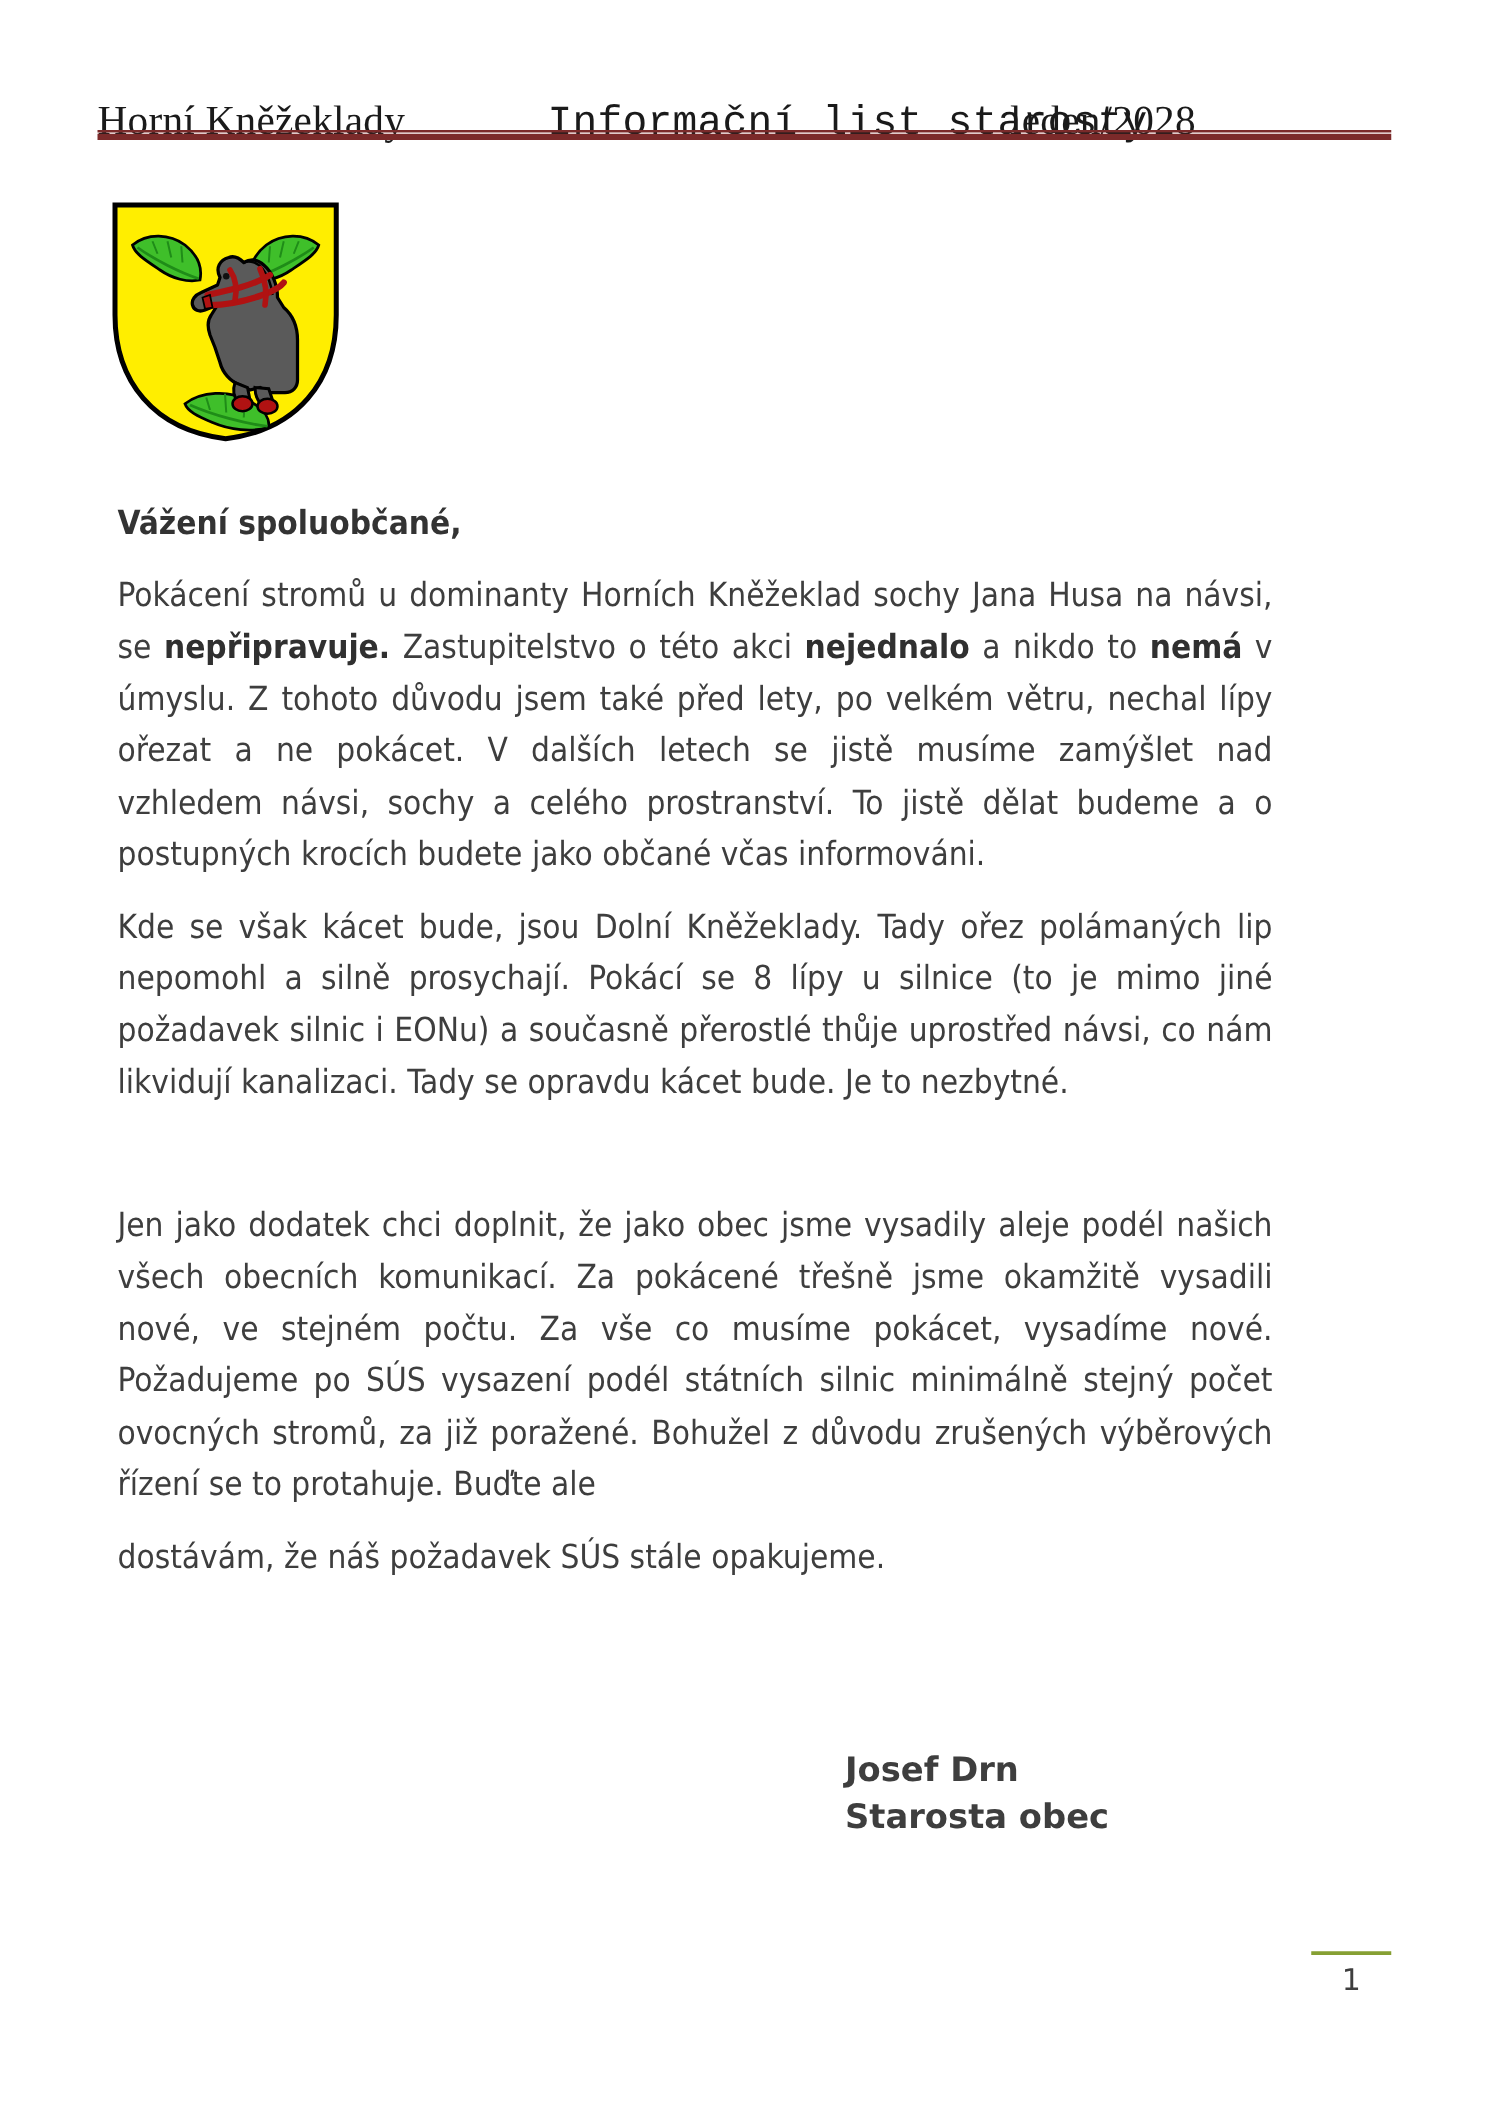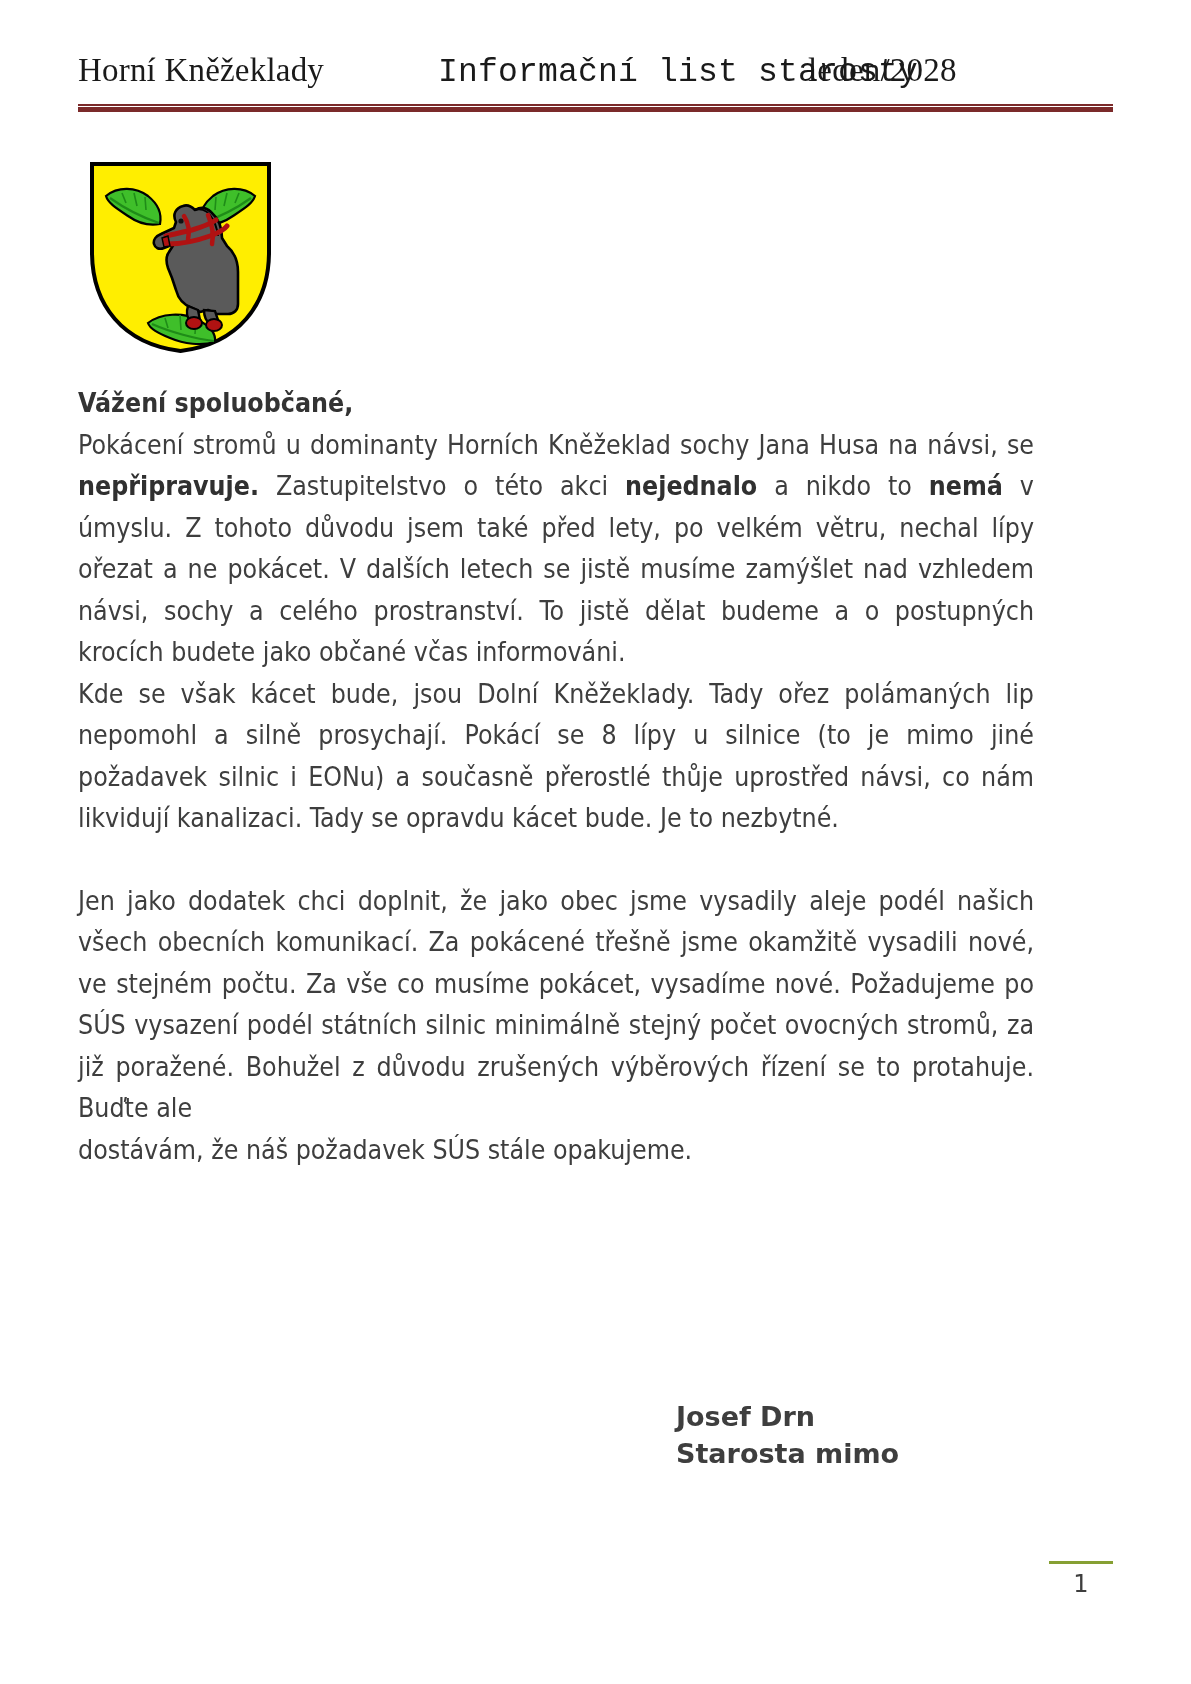--- a/index.html
+++ b/index.html
@@ -30,21 +30,21 @@
   }
   .header-line {
     display: flex;
     align-items: baseline;
     font-family: "Liberation Serif", "DejaVu Serif", serif;
     font-size: 33px;
     color: #1a1a1a;
     letter-spacing: 0.2px;
     white-space: nowrap;
   }
-  .hdr-left   { width: 360px; }
+  .hdr-left   { width: 360px; margin-top: 27px; }
   .hdr-mid    { width: 370px; font-family: Liberation Mono, monospace; }
   .hdr-right  { }
 
   .header-rule {
     position: absolute;
     left: 78px;
     top: 104px;
     width: 1035px;
     height: 9px;
   }
@@ -77,21 +77,21 @@
     top: 382px;
     width: 956px;
     color: #3e3e3e;
     font-family: "DejaVu Sans", sans-serif;
     font-size: 26.5px;
     line-height: 41.5px;
     text-align: justify;
     font-stretch: condensed;
   }
   .body-text p {
-    margin: 0;
+    margin: 16px;
     text-align: justify;
     text-justify: inter-word;
   }
   .salutation {
     font-weight: bold;
     color: #333333;
     text-align: left;
   }
   .body-text b { font-weight: bold; color: #303030; }
   .gap { height: 41px; }
@@ -211,21 +211,21 @@
     <p>Kde se však kácet bude, jsou Dolní Kněžeklady. Tady ořez polámaných lip nepomohl a silně prosychají. Pokácí se 8 lípy u silnice (to je mimo jiné požadavek silnic i EONu) a současně přerostlé thůje uprostřed návsi, co nám likvidují kanalizaci. Tady se opravdu kácet bude. Je to nezbytné.</p>
 
     <div class="gap"></div>
 
     <p>Jen jako dodatek chci doplnit, že jako obec jsme vysadily aleje podél našich všech obecních komunikací. Za pokácené třešně jsme okamžitě vysadili nové, ve stejném počtu. Za vše co musíme pokácet, vysadíme nové. Požadujeme po SÚS vysazení podél státních silnic minimálně stejný počet ovocných stromů, za již poražené. Bohužel z důvodu zrušených výběrových řízení se to protahuje. Buďte ale</p>
     <p class="last-line">dostávám, že náš požadavek SÚS stále opakujeme.</p>
   </div>
 
   <div class="signature">
     <div>Josef Drn</div>
-    <div>Starosta mimo</div>
+    <div>Starosta obec</div>
   </div>
 
   <div class="footer">
     <div class="footer-rule"></div>
     <div class="footer-page">1</div>
   </div>
 
 </div>
 
 </body></html>

